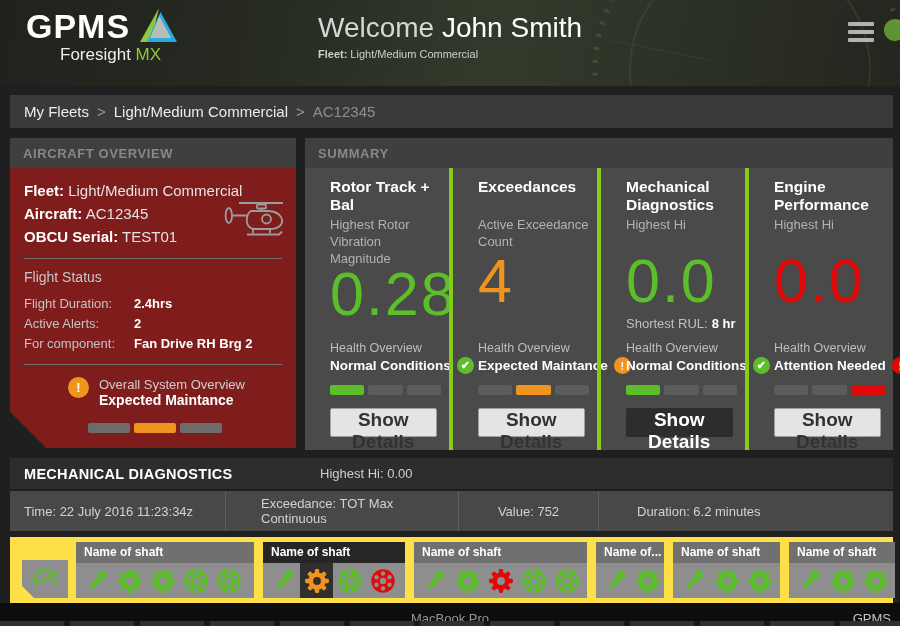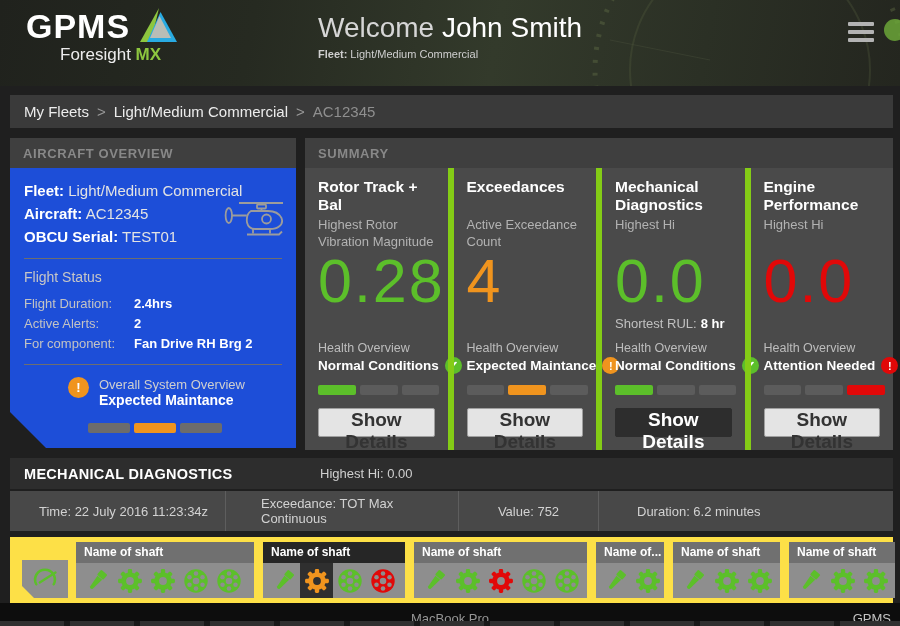--- a/index.html
+++ b/index.html
@@ -8,21 +8,21 @@
   .screen{position:relative;width:900px;height:626px;background:#1f1f1f;overflow:hidden}
 
   
   .app-header{position:absolute;left:0;top:0;width:900px;height:86px;
     background:linear-gradient(100deg,#20221d 0%,#262a21 28%,#333a2b 55%,#2b3025 78%,#24261f 100%);}
   .deco{position:absolute;right:0;top:0;height:86px;width:620px;pointer-events:none}
   .logo-block{position:absolute;left:26px;top:8px}
   .logo-row{display:flex;align-items:flex-start;gap:10px}
   .logo-text{font-size:34px;font-weight:800;color:#fff;letter-spacing:1px;line-height:36px}
   .logo-sub{font-size:17px;color:#ececec;margin-top:1px;padding-left:34px}
-  .logo-sub .mx{color:#8dc63f;font-weight:700}
+  .logo-sub .mx{color:#8dc63f;font-weight:400}
   .welcome-block{position:absolute;left:318px;top:12px}
   .welcome-line{font-size:28px;color:#fff}
   .welcome-line .w1{color:#d6d6d6}
   .fleet-line{font-size:11px;color:#cfcfcf;margin-top:4px}
   .fleet-line b{font-weight:700;margin-right:3px}
   .hamburger{position:absolute;right:26px;top:22px;width:26px;cursor:pointer}
   .hamburger span{display:block;height:4px;background:#b3b3b3;margin-bottom:4px;border-radius:1px}
 
   
   .breadcrumb{position:absolute;left:10px;top:95px;width:883px;height:33px;background:#3a3a3a;
@@ -44,42 +44,42 @@
   .hbar{display:flex;gap:4px}
   .hbar .seg{flex:1;height:10px;background:#5c5c5c;border-radius:2px}
   [data-bar="0-green"] .seg:nth-child(1){background:var(--green,#5cbf2a)}
   [data-bar="1-orange"] .seg:nth-child(2){background:var(--orange,#f0941e)}
   [data-bar="2-red"] .seg:nth-child(3){background:var(--red,#e10808)}
   [data-color="green"]{color:var(--green,#5cbf2a)}
   [data-color="orange"]{color:var(--orange,#f0941e)}
   [data-color="red"]{color:var(--red,#e10808)}
 
   
-  .overview-panel{position:absolute;left:10px;top:138px;width:286px;height:310px;background:#1d4ed8;
+  .overview-panel{position:absolute;left:10px;top:138px;width:286px;height:310px;background:#7f1d1d;
     clip-path:polygon(0 0,100% 0,100% 100%,36px 100%,0 calc(100% - 36px))}
   .overview-body{padding:11px 14px 0;position:relative;font-size:15px;color:#e3e3e3}
   .ov-row{line-height:23px}
   .ov-row b{color:#fff}
   .heli{position:absolute;right:8px;top:28px;color:#9c9c9c}
   .divider{border:none;border-top:1px solid #6e6e6e;margin:10px 0}
   .flight-status{color:#c7c7c7;font-size:14px;margin:2px 0 9px}
   .fs-row{display:flex;font-size:13px;line-height:20px}
   .fs-row .lbl{width:110px;color:#c3c3c3;flex:none}
   .fs-row .val{color:#fff;font-weight:700}
   .overall{display:flex;gap:10px;margin:12px 0 0 44px;align-items:flex-start}
   .overall-text .t1{color:#cfcfcf;font-size:13px}
   .overall-text .t2{color:#fff;font-weight:700;font-size:14px}
   .overview-panel .hbar{width:134px;margin:15px 0 0 64px}
   .overview-panel .seg{background:#6c6c6c}
 
   
   .summary-panel{position:absolute;left:305px;top:138px;width:588px;height:312px;background:#4a4a4a}
   .summary-cols{display:flex;height:282px}
-  .sum-col{flex:1;padding:10px 8px 13px 13px;display:flex;flex-direction:column;min-width:0}
-  .sum-col + .sum-col{border-left:6px solid #84cc16}
+  .sum-col{flex:1;padding:10px 8px 13px 25px;display:flex;flex-direction:column;min-width:0}
+  .sum-col + .sum-col{border-left:4px solid #84cc16}
   .sum-title{font-size:15.5px;font-weight:700;color:#fff;line-height:18px;min-height:38px}
   .sum-sub{font-size:13px;color:#b2b2b2;line-height:17px;min-height:38px}
   .sum-value{font-size:61px;line-height:54px;letter-spacing:2px}
   .rul{font-size:13px;color:#c0c0c0;margin-top:8px}
   .rul b{color:#fff;font-weight:700;margin-left:4px}
   .health{margin-top:auto}
   .health .hl{font-size:12.5px;color:#bdbdbd}
   .health .status-row{display:flex;align-items:center;gap:6px;margin:2px 0 11px}
   .health .status-text{font-size:13.5px;font-weight:700;color:#fff;white-space:nowrap}
   .health .status-icon{width:17px;height:17px;font-size:11px}
@@ -90,21 +90,21 @@
 
   
   .mech-header{position:absolute;left:10px;top:458px;width:883px;height:31px;background:#2d2d2d;
     display:flex;align-items:center}
   .mech-title{font-size:14.5px;font-weight:700;color:#fff;padding-left:14px;letter-spacing:.3px}
   .mech-hi{position:absolute;left:310px;font-size:13px;color:#cfcfcf}
   .info-row{position:absolute;left:10px;top:491px;width:883px;height:40px;background:#484848;
     display:flex;align-items:stretch;font-size:13px;color:#d2d2d2}
   .info-cell{display:flex;align-items:center}
   .info-cell + .info-cell{border-left:1px solid #5e5e5e}
-  .info-cell:nth-child(1){width:215px;padding-left:29px}
+  .info-cell:nth-child(1){width:215px;padding-left:14px}
   .info-cell:nth-child(2){width:233px;padding-left:35px}
   .info-cell:nth-child(3){width:140px;justify-content:center}
   .info-cell:nth-child(4){padding-left:38px}
 
   
   .icons-row{position:absolute;left:10px;top:537px;width:883px;height:66px;background:#fde047}
   .gauge-tile{position:absolute;left:12px;top:23px;width:46px;height:38px;background:#8e8e8e;
     clip-path:polygon(0 0,100% 0,100% 100%,12px 100%,0 calc(100% - 12px));
     display:flex;align-items:center;justify-content:center;color:var(--green,#5cbf2a);cursor:pointer}
   .gauge-tile svg{width:28px;height:28px}

